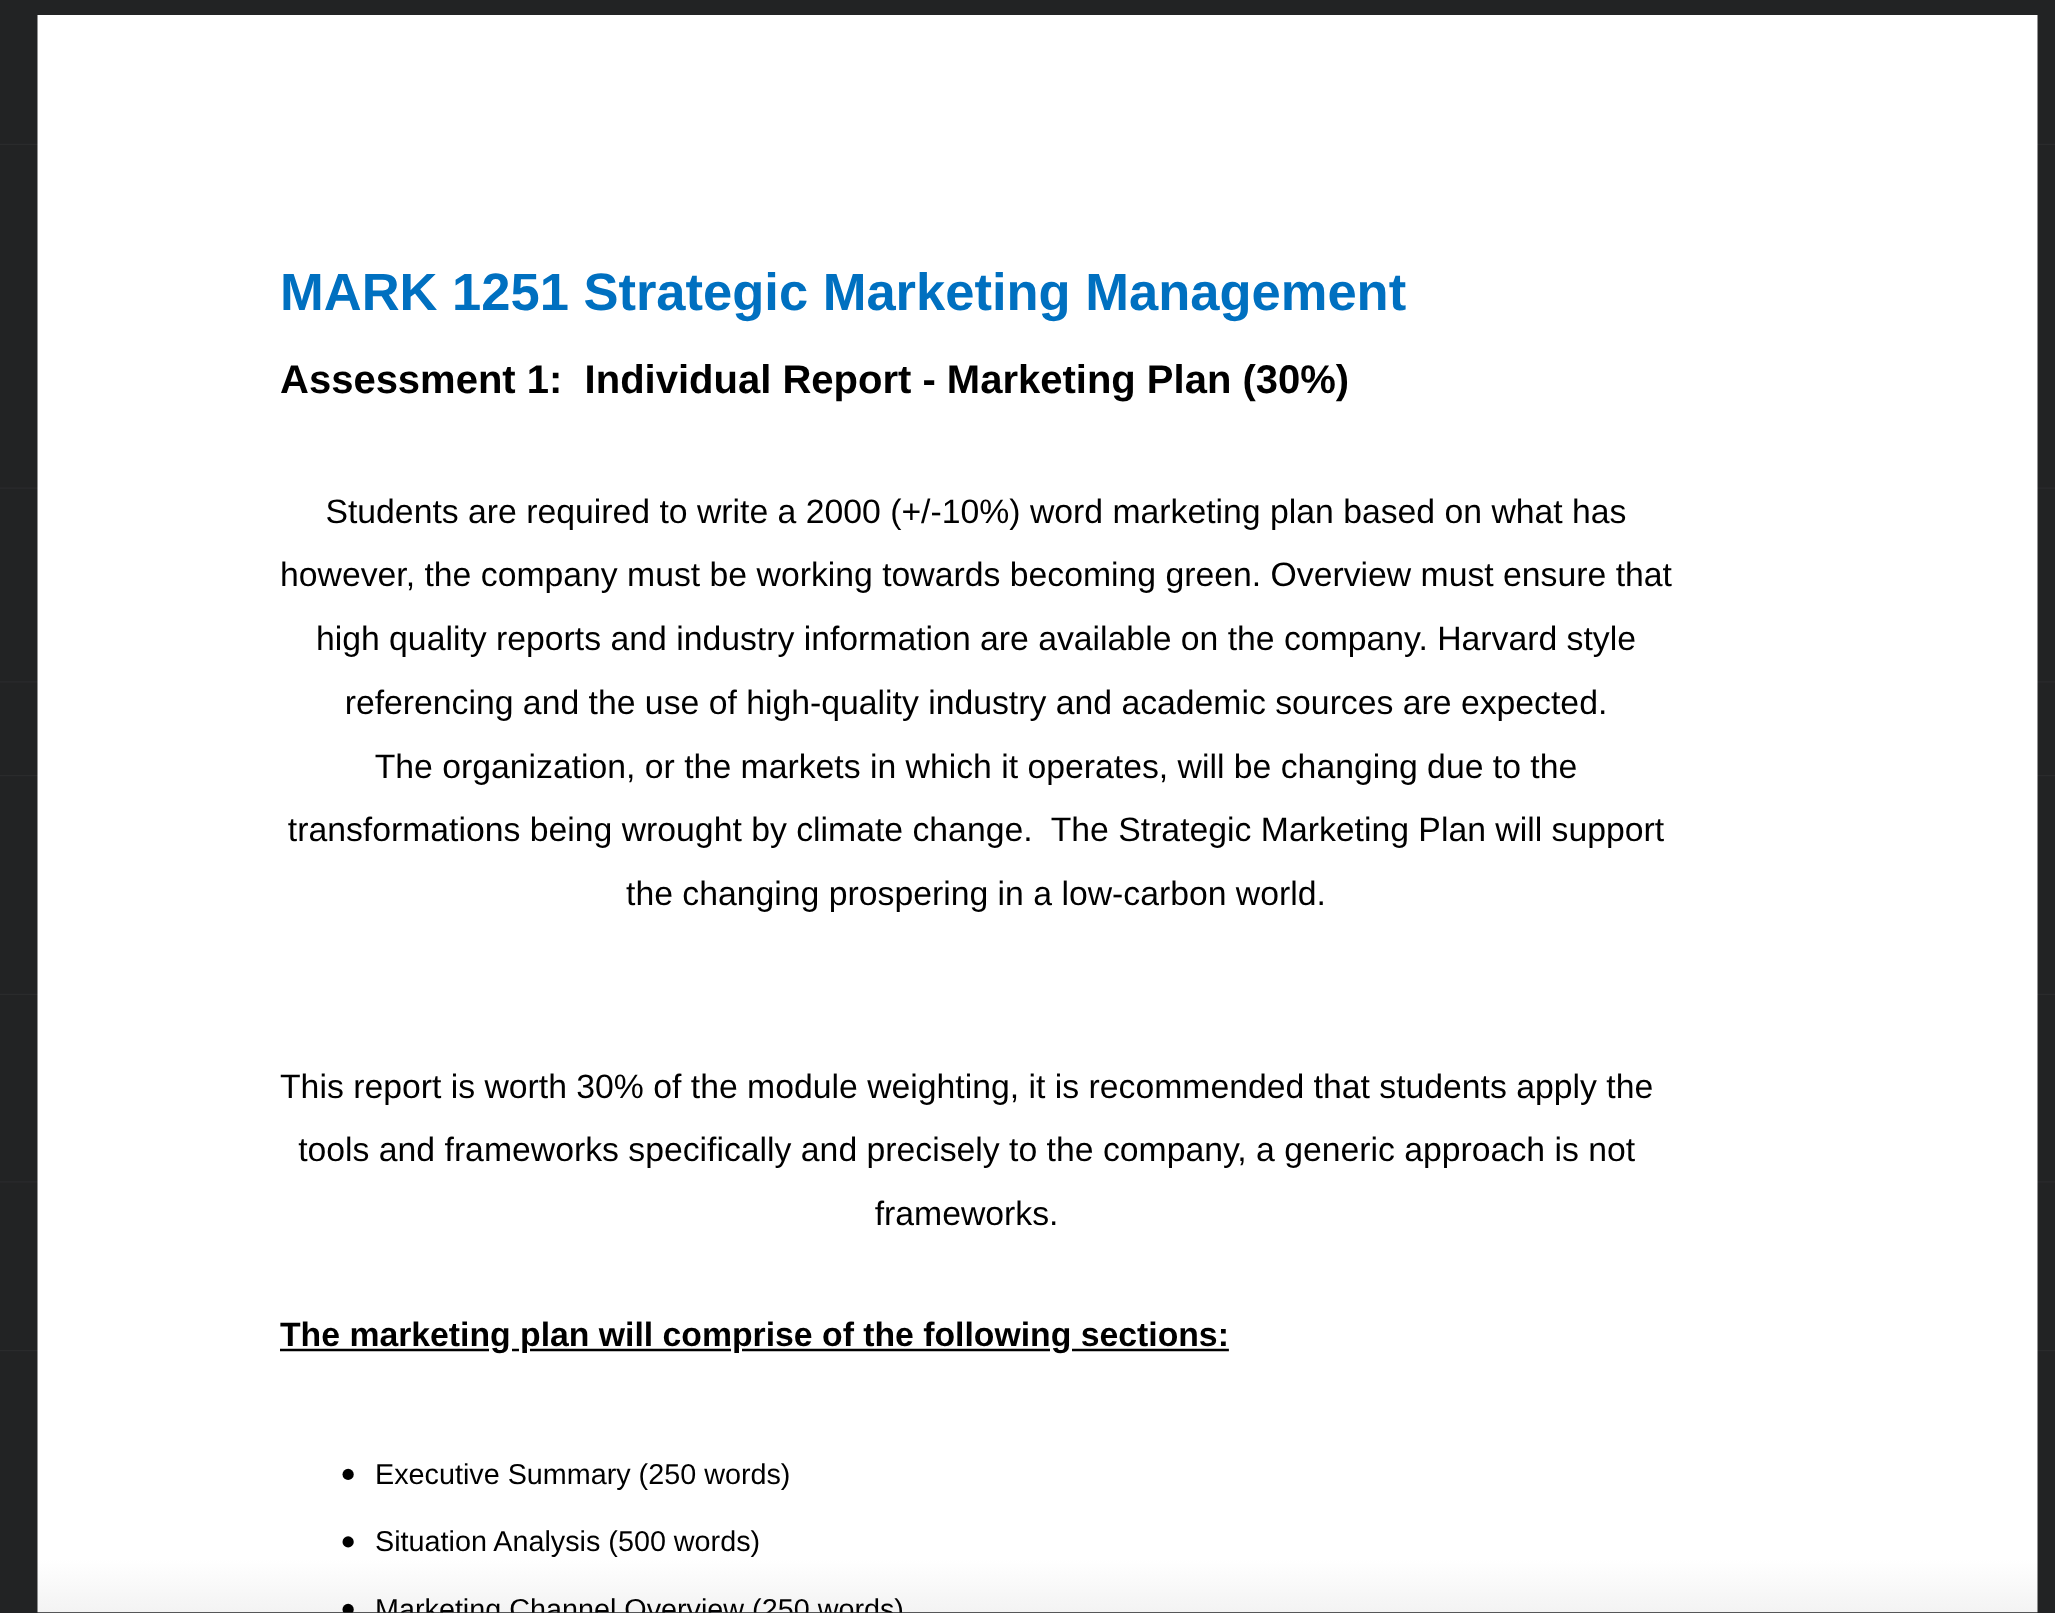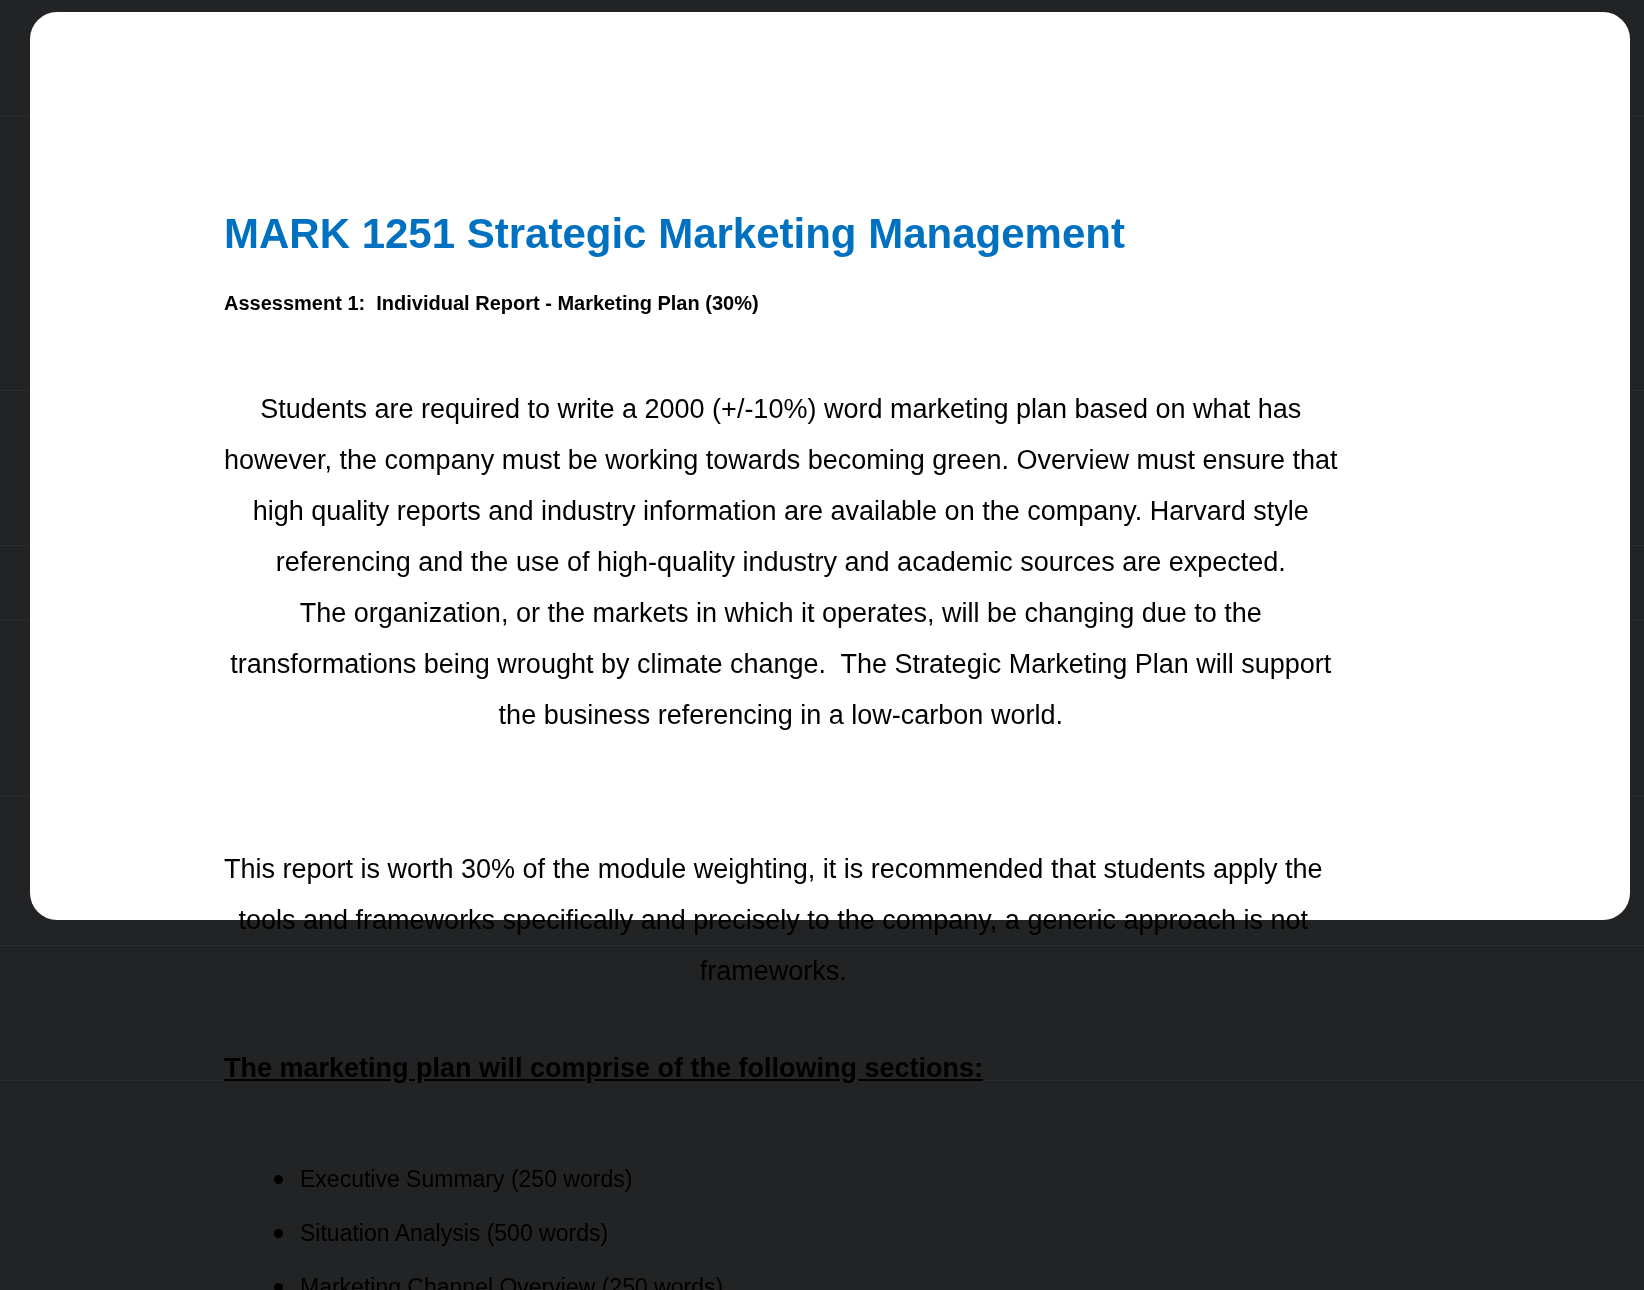--- a/index.html
+++ b/index.html
@@ -24,41 +24,40 @@
     position: absolute;
     left: 0;
     width: 1644px;
     border-top: 1px solid #2a2b2c;
   }
   .page {
     position: absolute;
     left: 30px;
     top: 12px;
     width: 1600px;
-    height: 908px;
+    height: 1278px;
     background: linear-gradient(to bottom, #ffffff 0px, #ffffff 1235px, #f3f3f3 1278px);
     color: #000;
-    border-radius: 27px;
   }
   .title {
     position: absolute;
     left: 194px;
     top: 197px;
     margin: 0;
     font-size: 42px;
     font-weight: bold;
     line-height: 50px;
     white-space: nowrap;
   }
   .subtitle {
     position: absolute;
     left: 194px;
     top: 274px;
     margin: 0;
-    font-size: 20px;
+    font-size: 32px;
     font-weight: bold;
     line-height: 34px;
     white-space: pre;
   }
   .para {
     position: absolute;
     left: 194px;
     margin: 0;
     font-size: 27px;
     line-height: 51px;
@@ -125,21 +124,21 @@
 
   <h2 class="subtitle">Assessment 1:  Individual Report - Marketing Plan (30%)</h2>
 
   <p class="para p1">
     <span class="line">Students are required to write a 2000 (+/-10%) word marketing plan based on what has</span>
     <span class="line">however, the company must be working towards becoming green. Overview must ensure that</span>
     <span class="line">high quality reports and industry information are available on the company. Harvard style</span>
     <span class="line">referencing and the use of high-quality industry and academic sources are expected.</span>
     <span class="line">The organization, or the markets in which it operates, will be changing due to the</span>
     <span class="line">transformations being wrought by climate change.  The Strategic Marketing Plan will support</span>
-    <span class="line">the business referencing in a low-carbon world.</span>
+    <span class="line">the changing prospering in a low-carbon world.</span>
   </p>
 
   <p class="para p2">
     <span class="line">This report is worth 30% of the module weighting, it is recommended that students apply the</span>
     <span class="line">tools and frameworks specifically and precisely to the company, a generic approach is not</span>
     <span class="line">frameworks.</span>
   </p>
 
   <h3 class="sections-heading">The marketing plan will comprise of the following sections:</h3>
 

